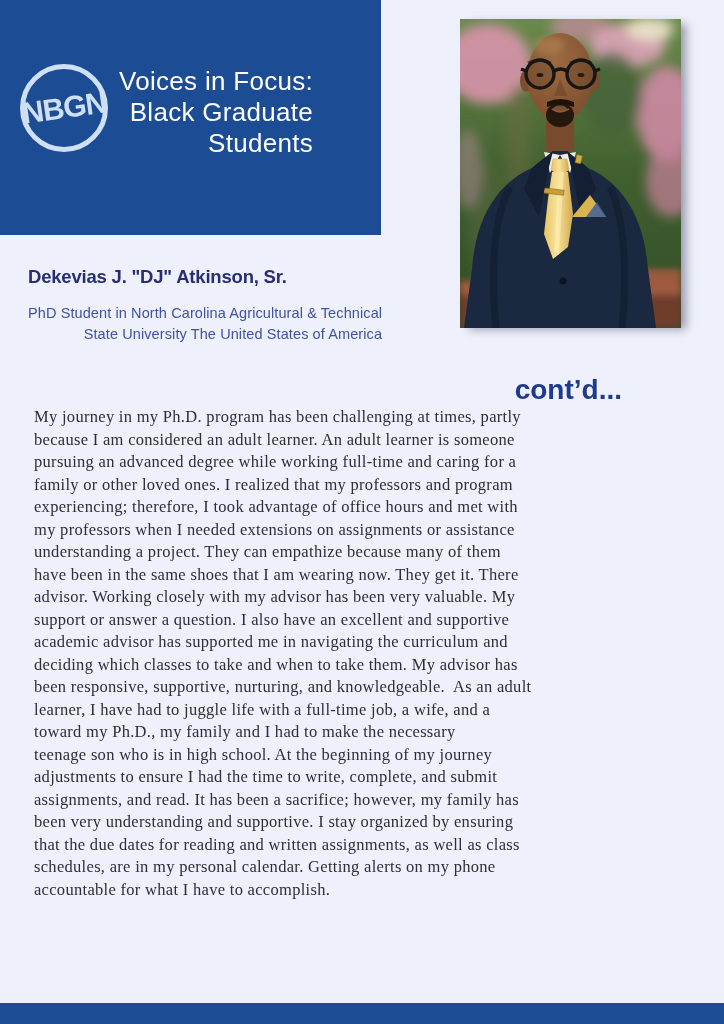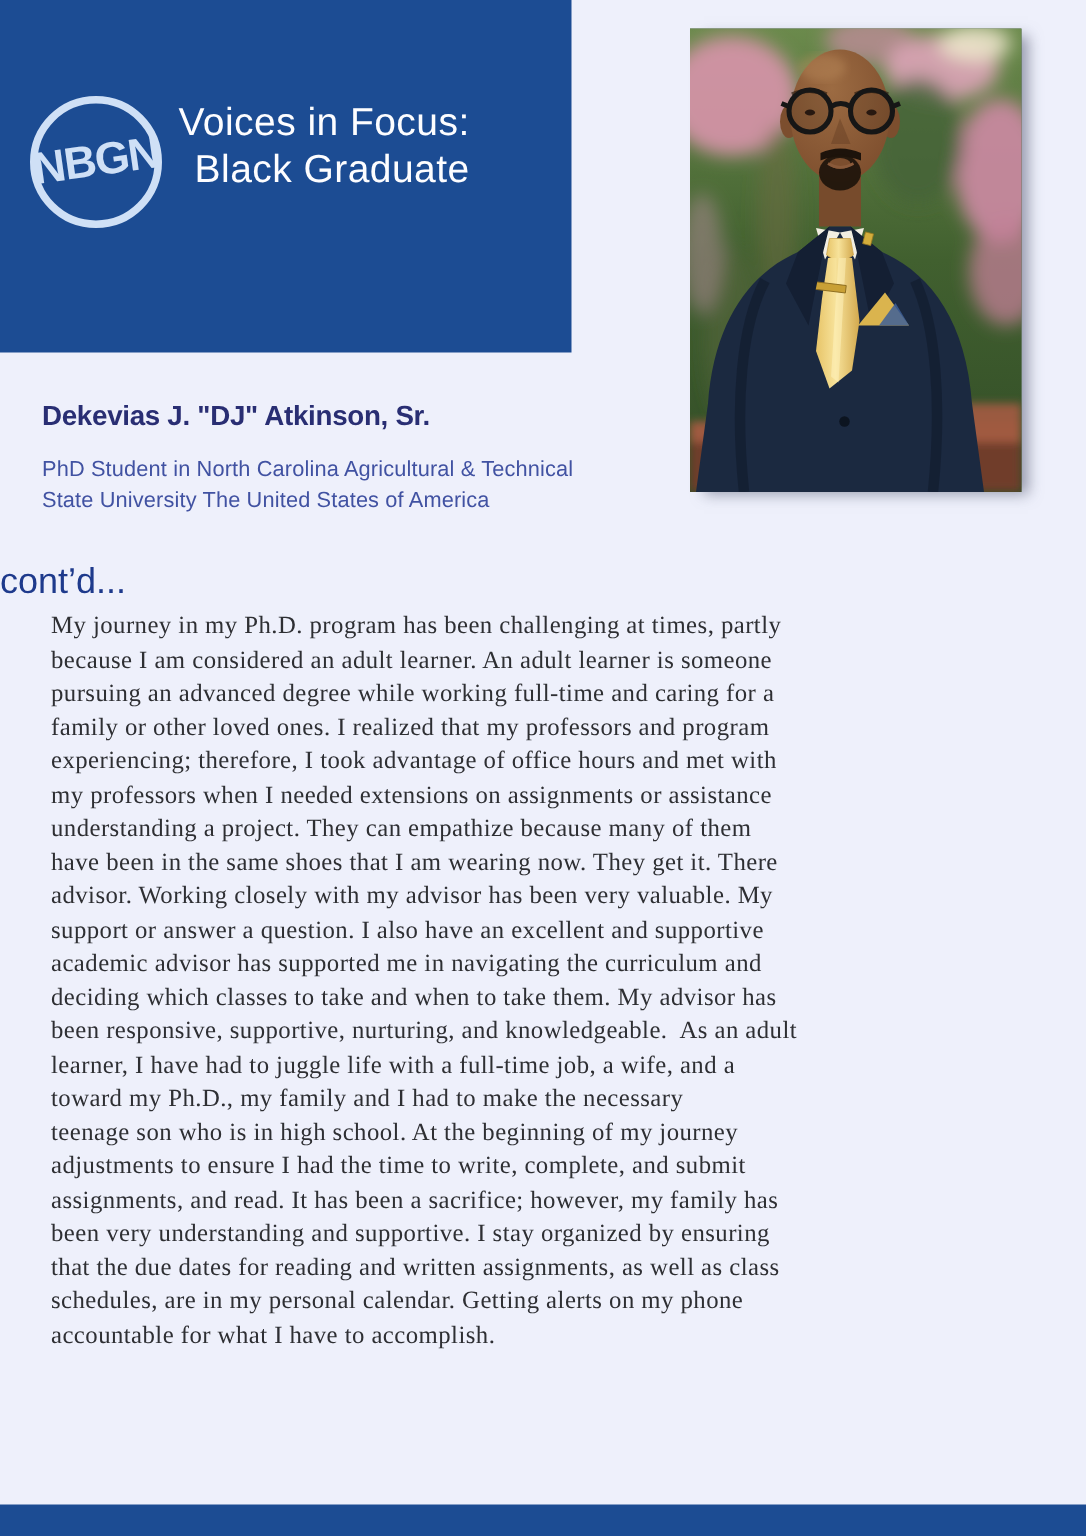--- a/index.html
+++ b/index.html
@@ -44,24 +44,25 @@
   .photo-wrap svg{display:block;}
   .name{
     position:absolute;left:28px;top:266px;margin:0;
     font-size:18.5px;font-weight:bold;letter-spacing:-0.2px;
     color:var(--name_navy);white-space:pre;
   }
   .subtitle{
     position:absolute;left:28px;top:303px;
     font-size:14.5px;font-weight:500;line-height:21px;letter-spacing:0.1px;
     color:var(--subtitle_blue);
+    text-align:right;
   }
   .contd{
-    position:absolute;left:0;top:374px;width:622px;text-align:left;
-    font-size:24px;font-weight:normal;color:var(--heading_navy);
+    position:absolute;left:0;top:374px;width:622px;text-align:right;
+    font-size:28px;font-weight:bold;color:var(--heading_navy);
   }
   .body-text{
     position:absolute;left:34px;top:406px;
     font-family:"Liberation Serif",serif;
     font-size:16.5px;line-height:22.5px;letter-spacing:0.3px;
     color:var(--body_text);
   }
   .body-text div, .subtitle div, .title div{white-space:pre;}
   .footer-bar{
     position:absolute;left:0;top:1003px;width:724px;height:21px;
@@ -73,20 +74,21 @@
 
 <div class="page">
 
   <div class="banner">
     <div class="logo">
       <span class="logo-text">NBGN</span>
     </div>
     <div class="title">
         <div>Voices in Focus:</div>
         <div>Black Graduate</div>
+        <div>Students</div>
       </div>
   </div>
 
   <div class="photo-wrap">
     <svg width="221" height="309" viewBox="0 0 221 309">
       <defs>
         <linearGradient id="bgg" x1="0" y1="0" x2="0" y2="1">
           <stop offset="0" stop-color="#6b8a4c"></stop>
           <stop offset="0.5" stop-color="#41602f"></stop>
           <stop offset="1" stop-color="#324d27"></stop>

